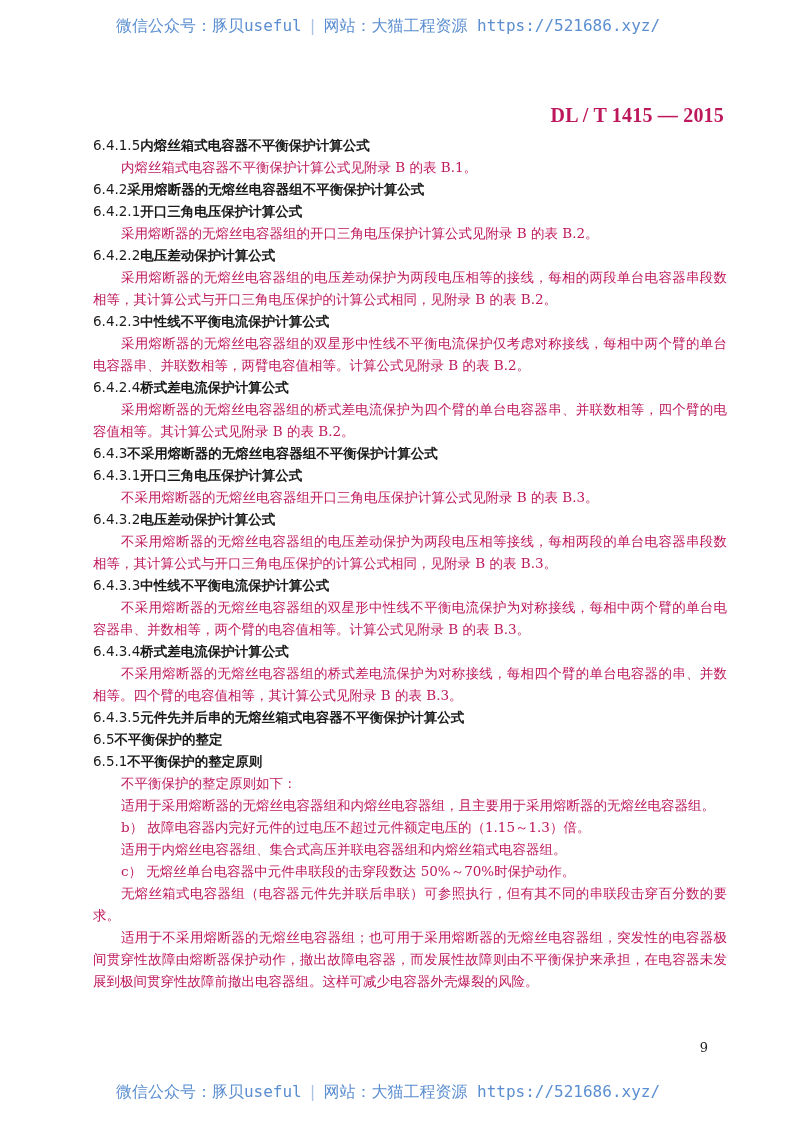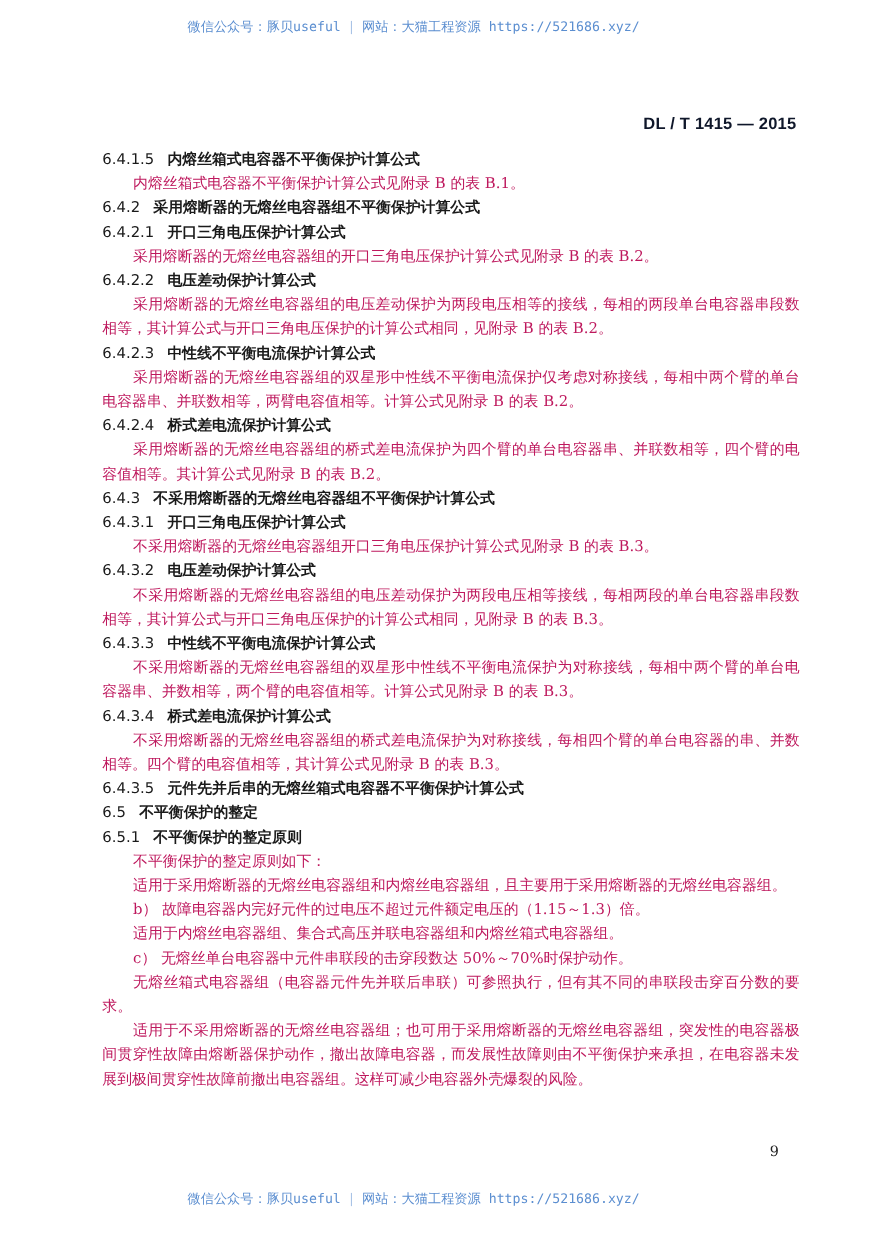--- a/index.html
+++ b/index.html
@@ -2,41 +2,41 @@
 <html><head>
 <meta charset="utf-8">
 <style>
   html, body { margin: 0; padding: 0; }
   body {
     width: 800px; height: 1129px; background: #ffffff; position: relative;
     overflow: hidden; color: #1a1a1a;
     font-family: "DejaVu Serif", "Liberation Serif", serif;
   }
   .watermark {
-    position: absolute; left: 4px; width: 744px; text-align: center;
-    color: #5b8ed0; font-size: 12px; letter-spacing: 0px;
+    position: absolute; left: 16px; width: 744px; text-align: center;
+    color: #5b8ed0; font-size: 16px; letter-spacing: 0px;
     font-family: "DejaVu Sans Mono", "Liberation Mono", monospace;
   }
   .watermark.top { top: 16px; }
   .watermark.bottom { top: 1082px; }
   .wm-sep { color: #a9c3e6; margin: 0 6px; }
   .std-code {
     position: absolute; top: 104px; right: 76px;
-    font-family: Liberation Sans, sans-serif;
-    font-weight: bold; font-size: 15px; color: #0f172a; letter-spacing: 0.2px;
+    font-family: Liberation Serif, serif;
+    font-weight: bold; font-size: 20px; color: #be185d; letter-spacing: 0.2px;
   }
   .content {
     position: absolute; left: 93px; top: 134px; width: 634px;
   }
   .h {
     font-family: "DejaVu Sans", "Liberation Sans", sans-serif;
     font-size: 13.5px; font-weight: bold; color: #1a1a1a;
     line-height: 22px; height: 22px; white-space: nowrap;
   }
-  .h .num { font-weight: normal; display: inline-block; margin-right: 12px; }
+  .h .num { font-weight: normal; display: inline-block; }
   .p {
     font-size: 13.5px; line-height: 22px; text-indent: 28px;
     text-align: justify; color: #be185d;
   }
   .note {
     font-size: 11.5px; line-height: 20px; text-indent: 28px; color: #333;
     margin-top: 6px; white-space: nowrap;
   }
   .note b { font-weight: bold; }
   .page-num {

